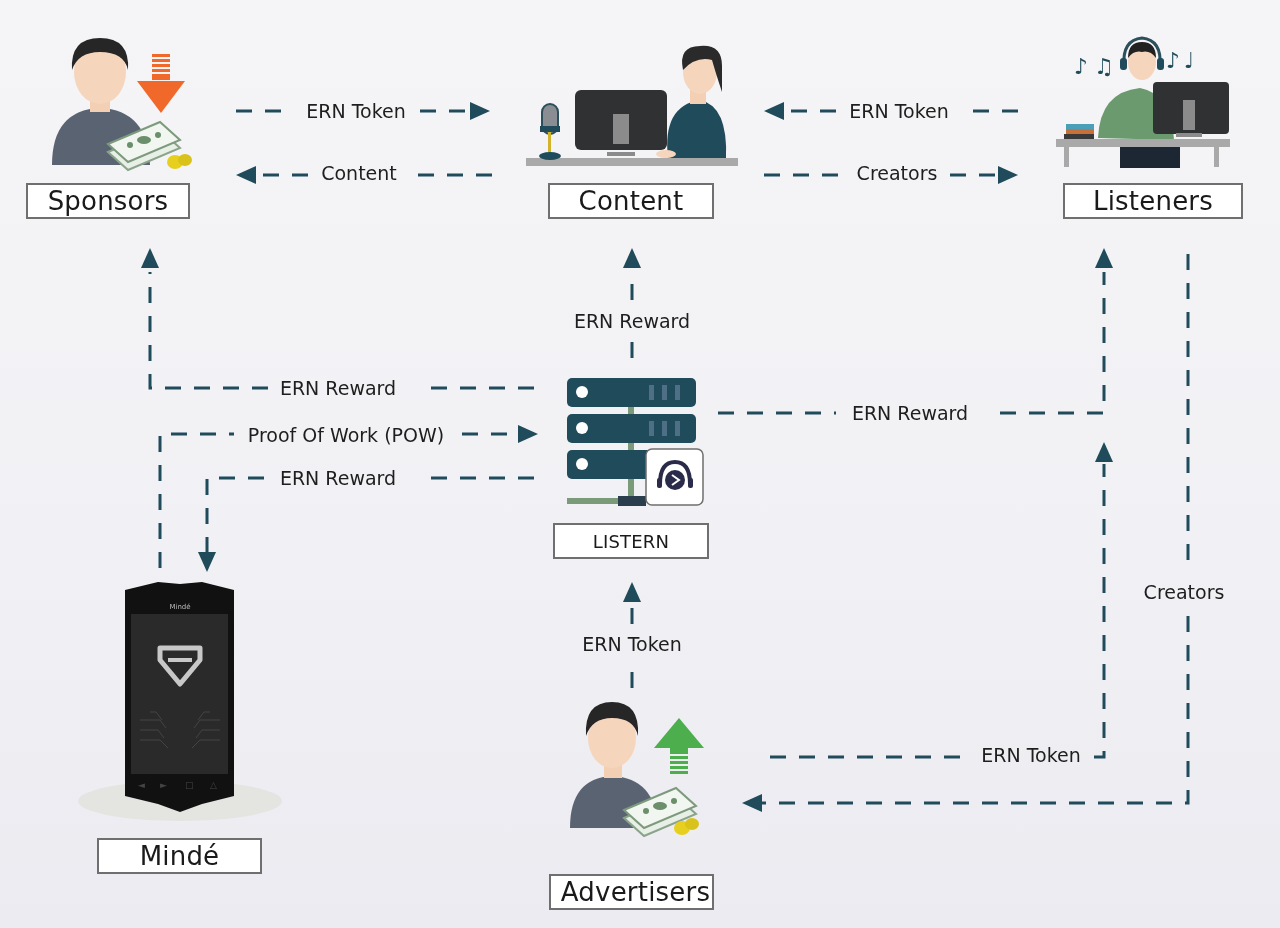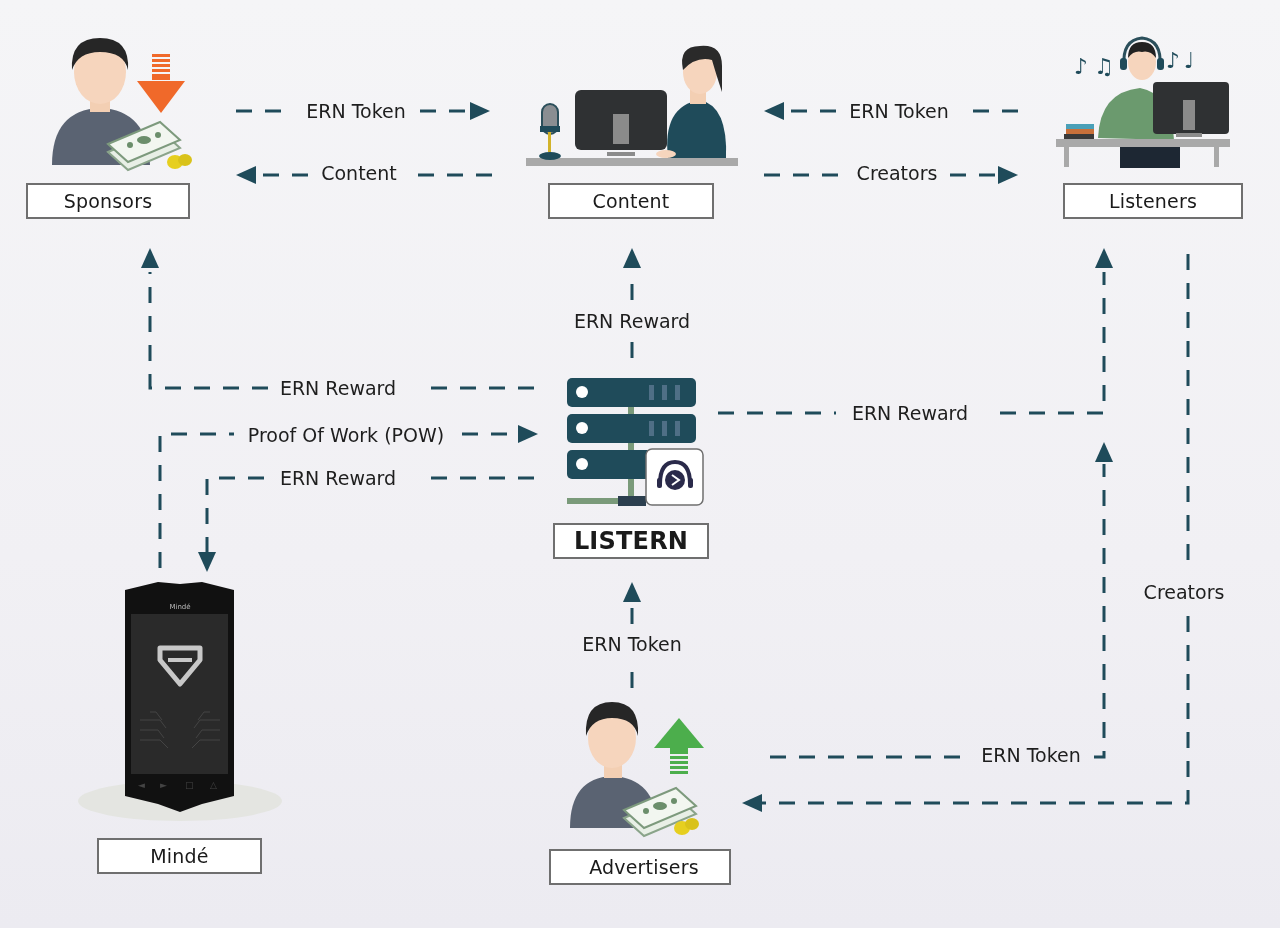--- a/index.html
+++ b/index.html
@@ -6,23 +6,23 @@
   body {
     width:1280px; height:928px; overflow:hidden; position:relative;
     background: linear-gradient(180deg, #f5f5f7 0%, #f1f0f4 60%, #ecebf1 100%);
     font-family: "DejaVu Sans", "Liberation Sans", sans-serif;
   }
   #diagram { position:absolute; left:0; top:0; width:1280px; height:928px; }
   .node-label-box {
     position:absolute; height:36px; box-sizing:border-box;
     background:#ffffff; border:2px solid #6f6f6f;
     display:flex; align-items:center; justify-content:center;
-    font-size:19px; color:#1a1a1a; letter-spacing:0.2px;
+    font-size:26px; color:#1a1a1a; letter-spacing:0.2px;
   }
-  .node-label-box.bold { font-weight:bold; font-size:24px; }
+  .node-label-box.bold { font-weight:normal; font-size:18px; }
   .edge-label {
     position:absolute; font-size:19px; color:#1e1e1e; white-space:nowrap;
     transform:translate(-50%,-50%); background:transparent;text-align:right;
   }
   svg text { font-family: "DejaVu Sans", "Liberation Sans", sans-serif; }
 </style>
 </head>
 <body>
 
 <svg id="diagram" width="1280" height="928" viewBox="0 0 1280 928">
@@ -213,21 +213,21 @@
       <ellipse cx="692" cy="824" rx="7" ry="6" fill="#d9c21a"></ellipse>
     </g>
   </g>
 </svg>
 
 <div class="node-label-box" style="left:26px;top:183px;width:164px;">Sponsors</div>
 <div class="node-label-box" style="left:548px;top:183px;width:166px;">Content</div>
 <div class="node-label-box" style="left:1063px;top:183px;width:180px;">Listeners</div>
 <div class="node-label-box bold" style="left:553px;top:523px;width:156px;">LISTERN</div>
 <div class="node-label-box" style="left:97px;top:838px;width:165px;">Mindé</div>
-<div class="node-label-box" style="left:549px;top:849px;width:182px;padding-left:8px;">Advertisers</div>
+<div class="node-label-box" style="left:549px;top:874px;width:165px;padding-left:8px;">Advertisers</div>
 
 <div class="edge-label" style="left:356px;top:111px;">ERN Token</div>
 <div class="edge-label" style="left:359px;top:173px;">Content</div>
 <div class="edge-label" style="left:899px;top:111px;">ERN Token</div>
 <div class="edge-label" style="left:897px;top:173px;">Creators</div>
 <div class="edge-label" style="left:632px;top:321px;">ERN Reward</div>
 <div class="edge-label" style="left:338px;top:388px;">ERN Reward</div>
 <div class="edge-label" style="left:346px;top:435px;">Proof Of Work (POW)</div>
 <div class="edge-label" style="left:338px;top:478px;">ERN Reward</div>
 <div class="edge-label" style="left:910px;top:413px;">ERN Reward</div>

